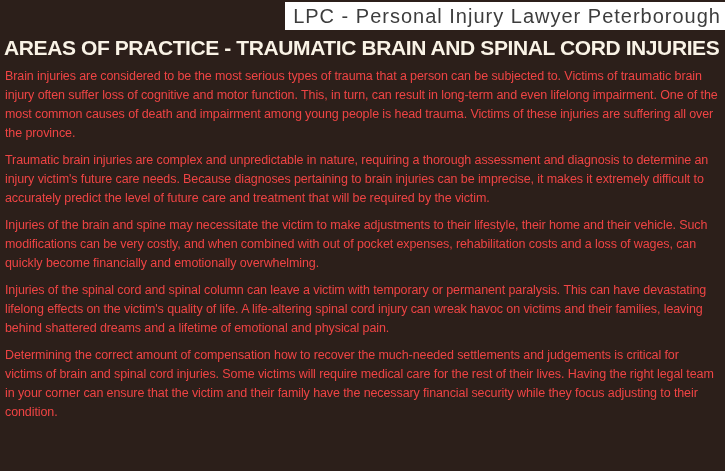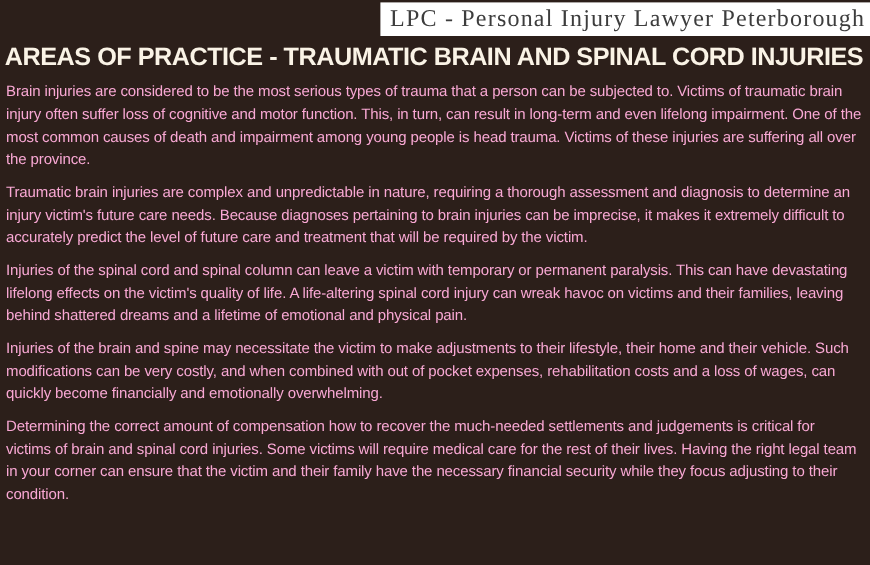--- a/index.html
+++ b/index.html
@@ -20,50 +20,49 @@
   }
   .banner {
     background: #ffffff;
     color: #3d3d3d;
     font-size: 20px;
     letter-spacing: 1px;
     line-height: 28px;
     height: 28px;
     padding: 0 4px 0 8px;
     white-space: nowrap;
-    font-family: Liberation Serif, serif;
   }
   h1.page-title {
     margin: 7px 7px 8px 4px;
     color: #faf3e6;
     font-size: 21px;
     line-height: 22px;
     font-weight: bold;
     letter-spacing: -0.4px;
     white-space: nowrap;
   }
   .content {
     padding: 0 7px 0 5px;
   }
   .content p {
     margin: 0 0 8px 0;
-    color: #f9a8d4;
+    color: #ef4444;
     font-size: 12.5px;
     letter-spacing: -0.1px;
     line-height: 19px;
   }
 </style>
 </head>
 <body>
 
 <div class="banner-row">
   <div class="banner">LPC - Personal Injury Lawyer Peterborough</div>
 </div>
 
 <h1 class="page-title">AREAS OF PRACTICE - TRAUMATIC BRAIN AND SPINAL CORD INJURIES</h1>
 
 <div class="content">
   <p>Brain injuries are considered to be the most serious types of trauma that a person can be subjected to. Victims of traumatic brain injury often suffer loss of cognitive and motor function. This, in turn, can result in long-term and even lifelong impairment. One of the most common causes of death and impairment among young people is head trauma. Victims of these injuries are suffering all over the province.</p>
   <p>Traumatic brain injuries are complex and unpredictable in nature, requiring a thorough assessment and diagnosis to determine an injury victim's future care needs. Because diagnoses pertaining to brain injuries can be imprecise, it makes it extremely difficult to accurately predict the level of future care and treatment that will be required by the victim.</p>
+  <p>Injuries of the brain and spine may necessitate the victim to make adjustments to their lifestyle, their home and their vehicle. Such modifications can be very costly, and when combined with out of pocket expenses, rehabilitation costs and a loss of wages, can quickly become financially and emotionally overwhelming.</p>
   <p>Injuries of the spinal cord and spinal column can leave a victim with temporary or permanent paralysis. This can have devastating lifelong effects on the victim's quality of life. A life-altering spinal cord injury can wreak havoc on victims and their families, leaving behind shattered dreams and a lifetime of emotional and physical pain.</p>
-  <p>Injuries of the brain and spine may necessitate the victim to make adjustments to their lifestyle, their home and their vehicle. Such modifications can be very costly, and when combined with out of pocket expenses, rehabilitation costs and a loss of wages, can quickly become financially and emotionally overwhelming.</p>
   <p>Determining the correct amount of compensation how to recover the much-needed settlements and judgements is critical for victims of brain and spinal cord injuries. Some victims will require medical care for the rest of their lives. Having the right legal team in your corner can ensure that the victim and their family have the necessary financial security while they focus adjusting to their condition.</p>
 </div>
 
 </body></html>

